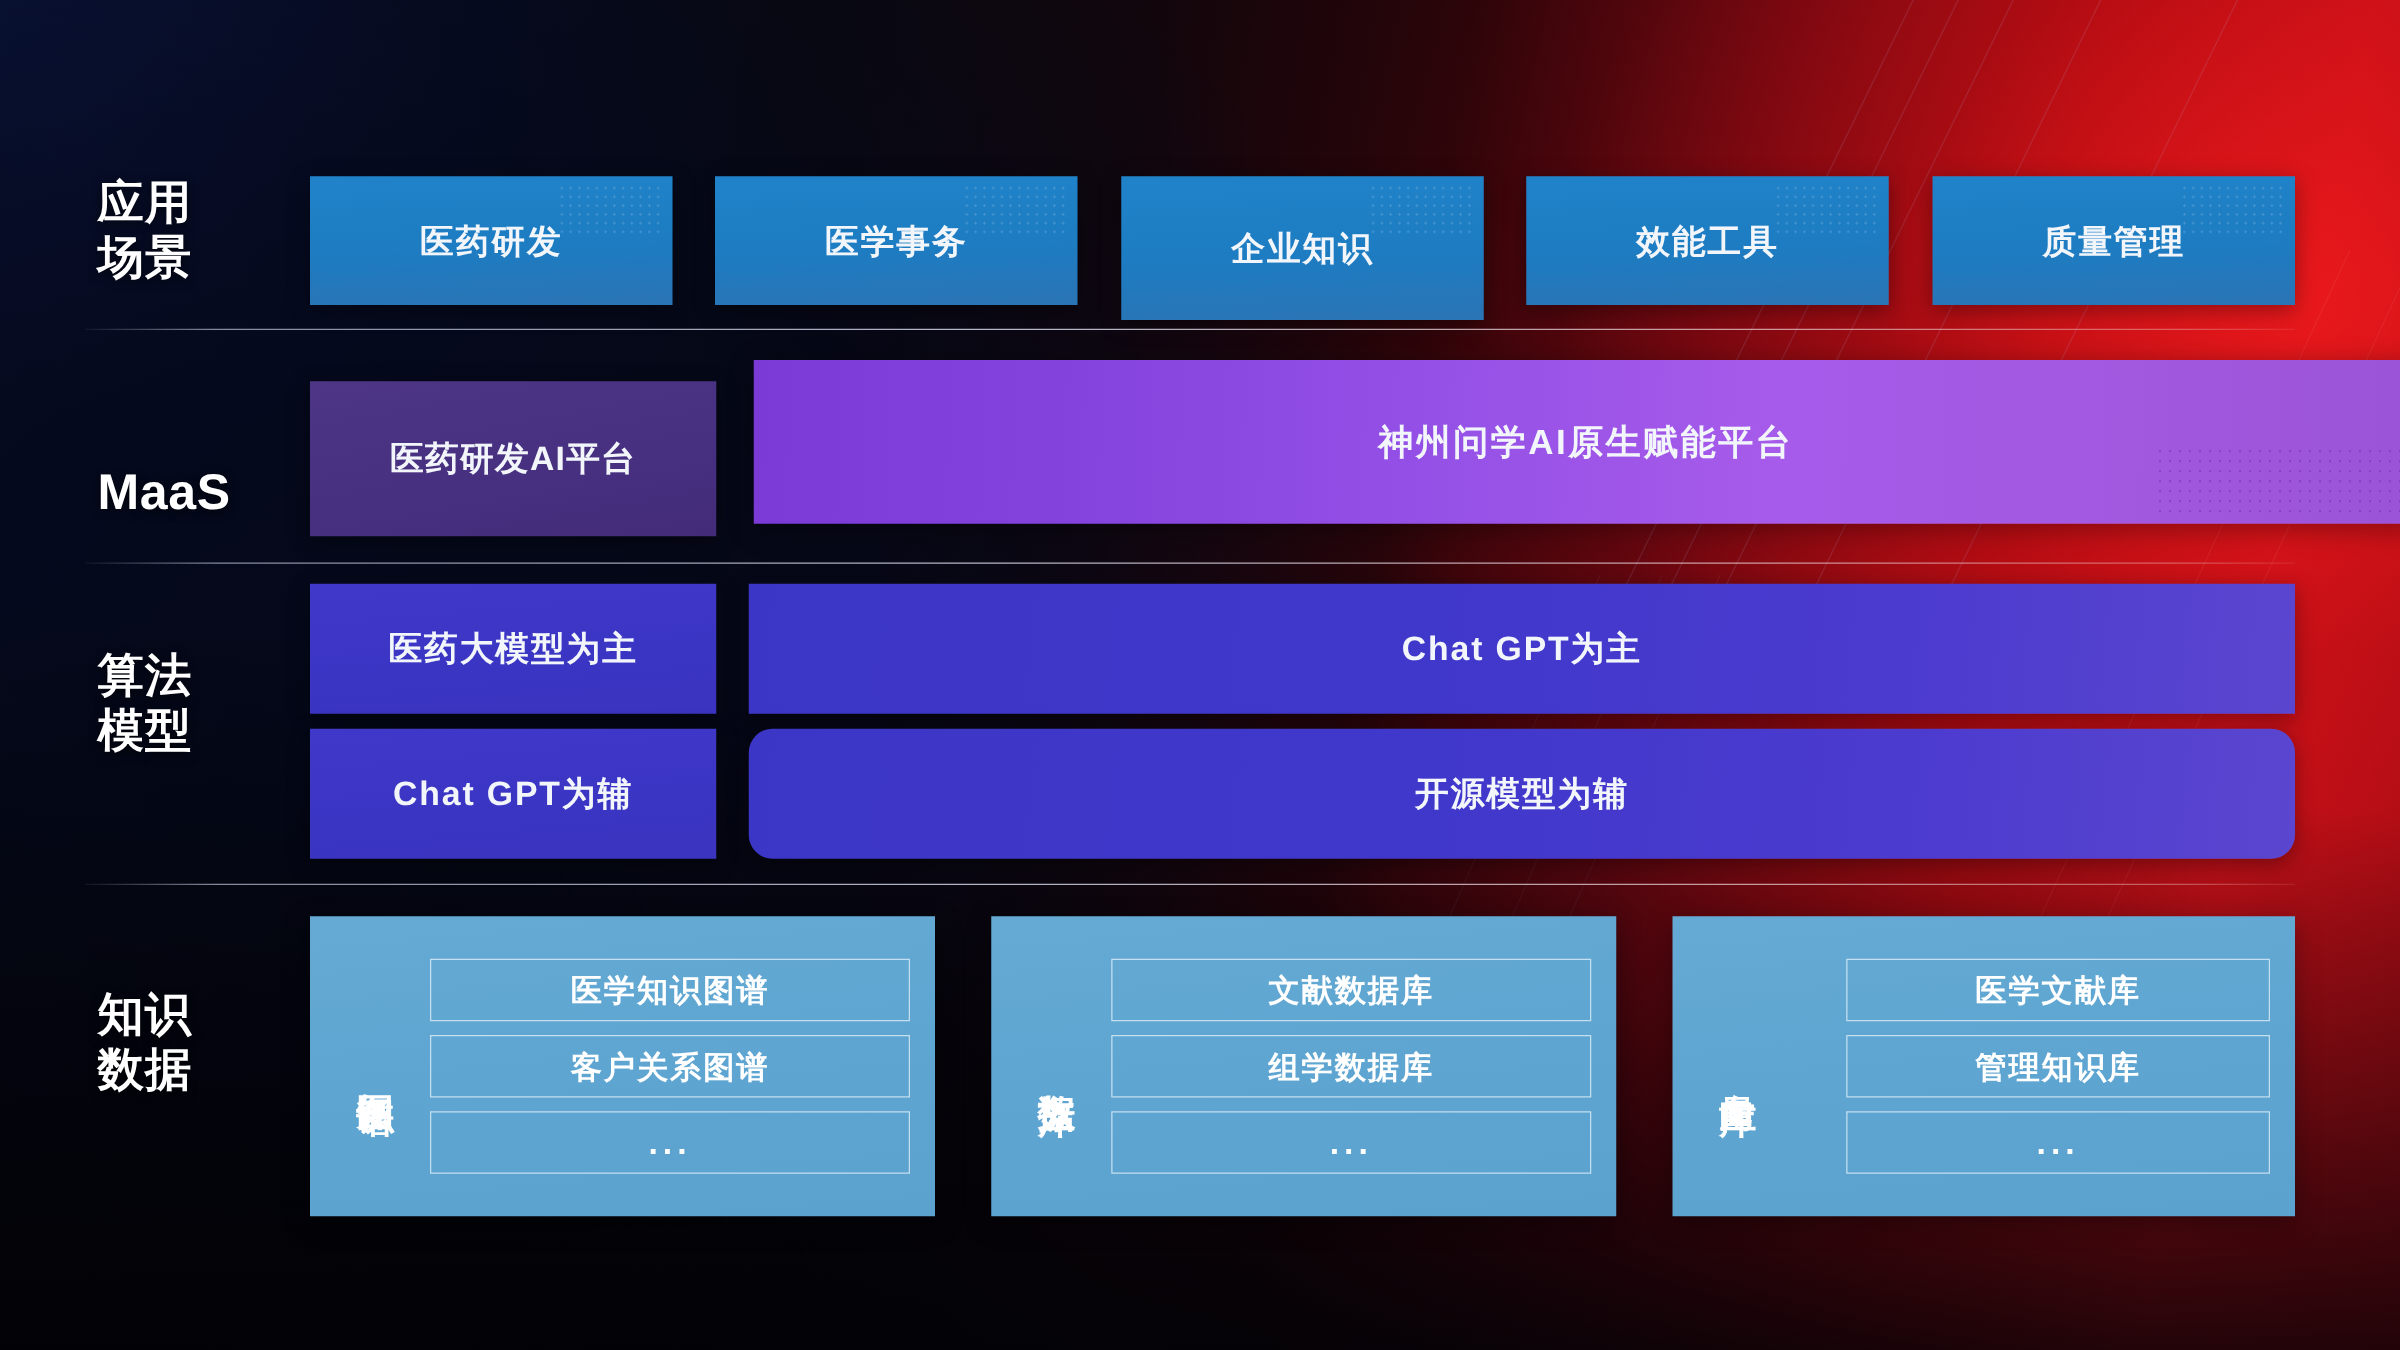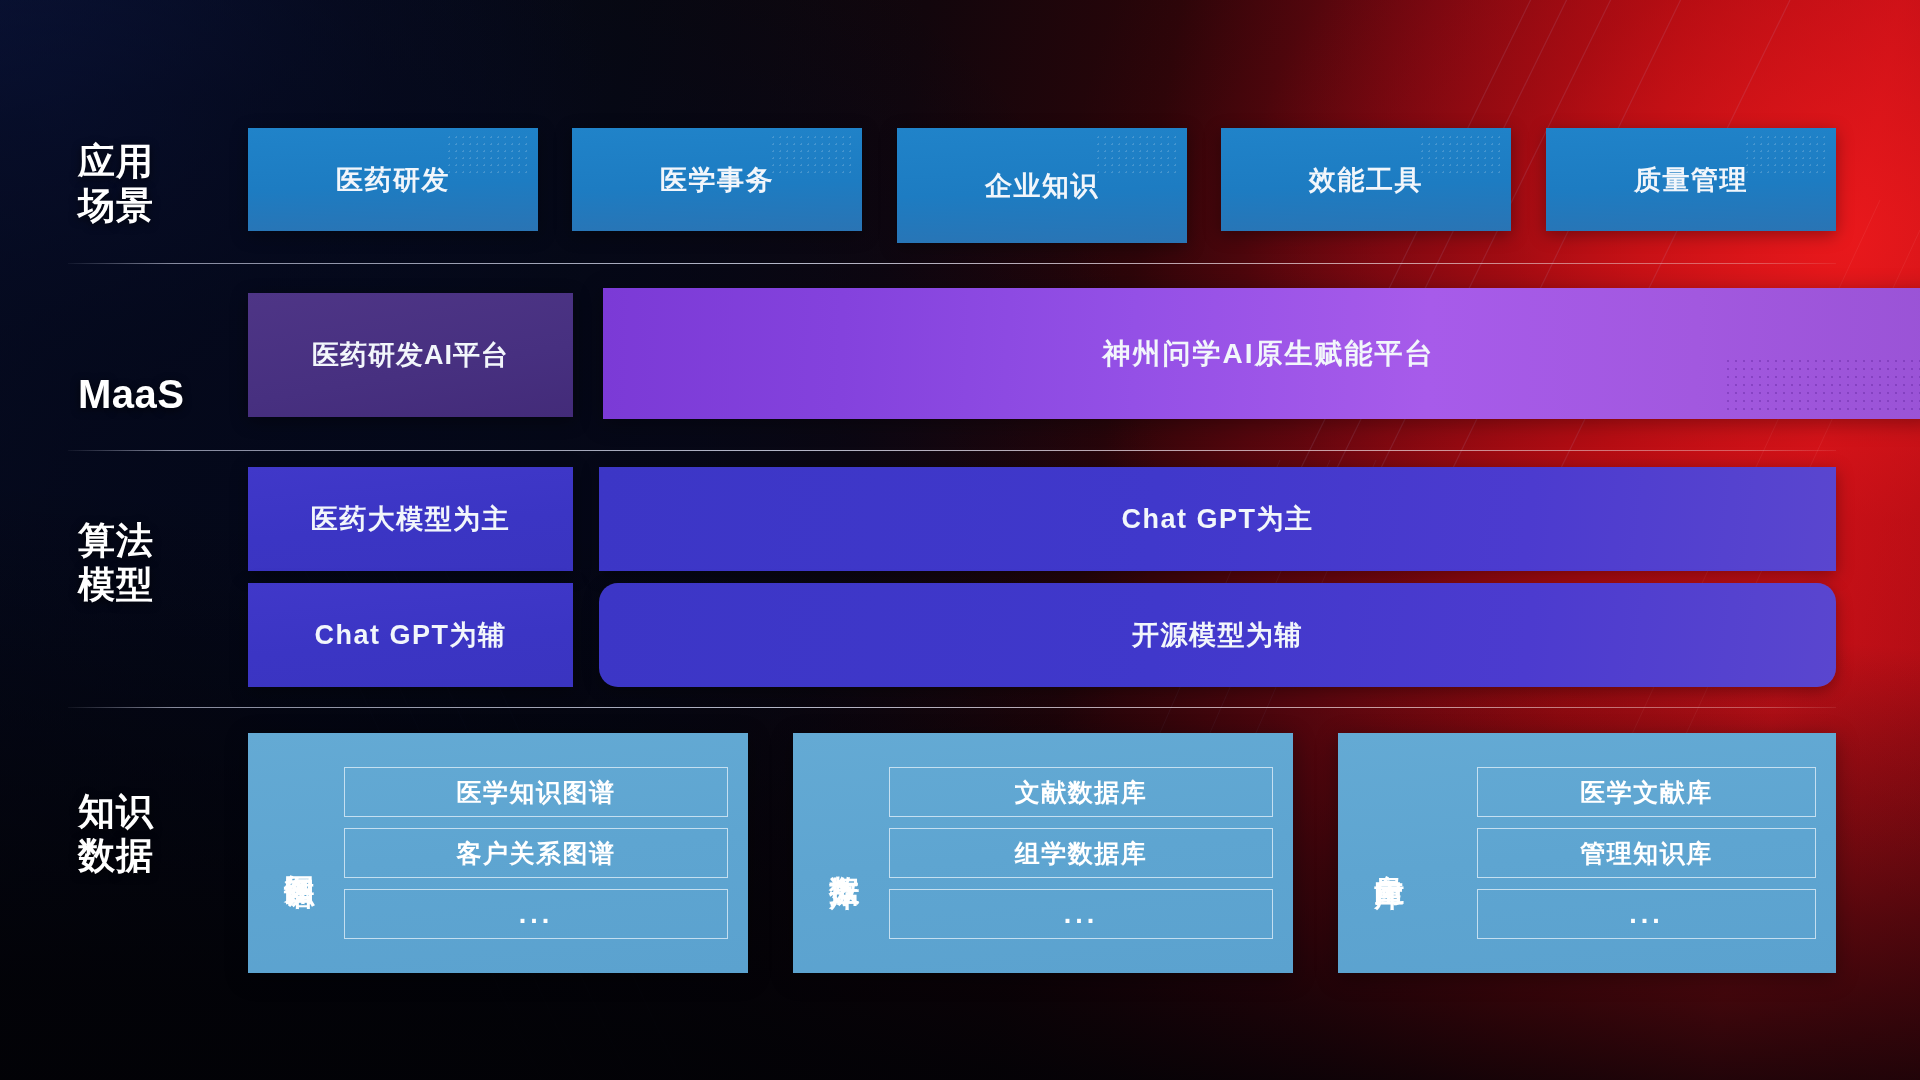--- a/index.html
+++ b/index.html
@@ -113,20 +113,21 @@
     font-weight: 700;
     text-align: center;
     overflow: hidden;
   }
 
   .app-box {
     background: linear-gradient(178deg, #2083c9 0%, #1d7cc2 55%, #2a74b4 100%);
     font-size: 27px;
     letter-spacing: 1.5px;
     box-shadow: 0 4px 16px rgba(0,0,0,0.35);
+    margin-top: 13px;
   }
   .app-box .dots {
     position: absolute;
     right: 6px; top: 6px;
     width: 86px; height: 40px;
     background-image: radial-gradient(rgba(255,255,255,0.26) 1px, transparent 1px);
     background-size: 7px 7px;
     opacity: 0.65;
     pointer-events: none;
   }
@@ -282,21 +283,21 @@
     </div>
     <div class="box app-box" style="left:1546px; top:128px; width:290px; height:103px;">
       <span class="dots"></span>
       <span>质量管理</span>
     </div>
 
     <div class="row-divider" style="top:263px;"></div>
 
     <div class="row-label latin" style="top:336px;">MaaS</div>
 
-    <div class="box maas-small" style="left:248px; top:293px; width:325px; height:124px;">
+    <div class="box maas-small" style="left:248px; top:305px; width:325px; height:124px;">
       <span>医药研发AI平台</span>
     </div>
     <div class="box maas-wide" style="left:603px; top:288px; width:1331px; height:131px;">
       <span class="dots"></span>
       <span>神州问学AI原生赋能平台</span>
     </div>
 
     <div class="row-divider" style="top:450px;"></div>
 
     <div class="row-label" style="top:519px;">算法

